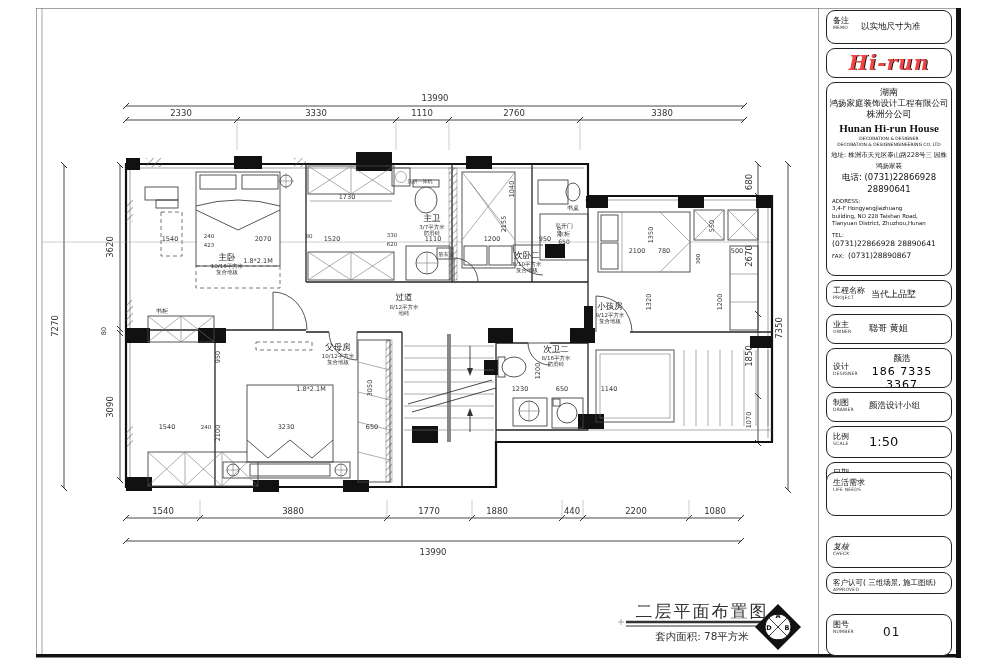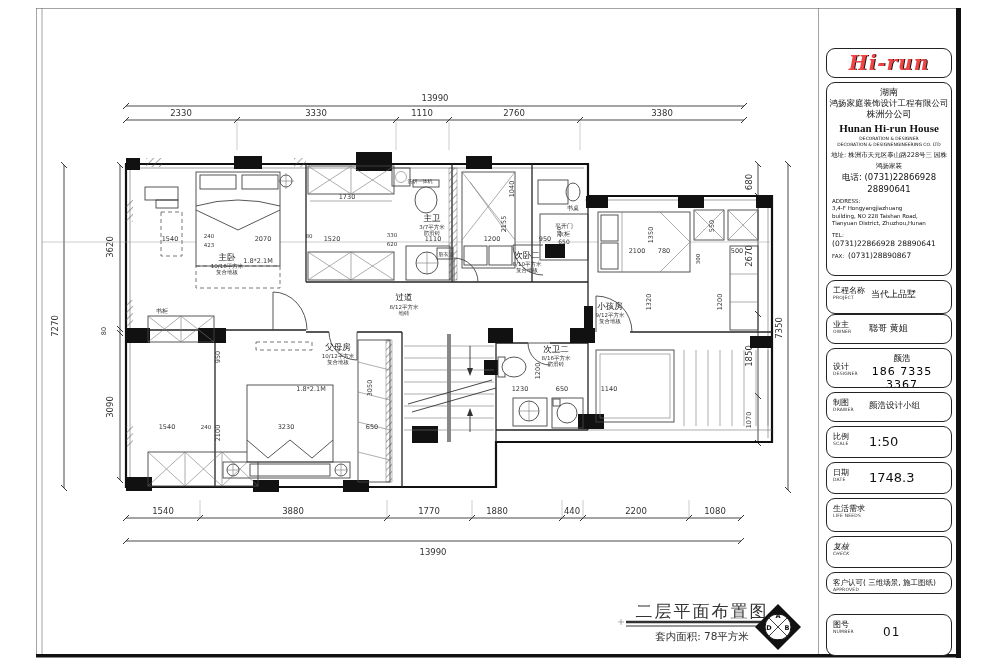--- a/index.html
+++ b/index.html
@@ -396,20 +396,27 @@
       <text class="cletter" x="778" y="618">A</text>
       <text class="cletter" x="787" y="630">B</text>
       <text class="cletter" x="778" y="644">C</text>
       <text class="cletter" x="769" y="630">D</text>
     </g>
   </g>
 </svg>
 
 <div class="tb">
 
+  <div class="tb-box memo" style="top:10px;height:34px;">
+    <div class="lbl">
+        <span class="cn">备注</span>
+        <span class="en">MEMO</span>
+      </div>
+    <div class="val">以实地尺寸为准</div>
+  </div>
 
   <div class="tb-box logo-box" style="top:48px;height:30px;">
     <span class="logo-text">Hi-run</span>
   </div>
 
   <div class="tb-box company" style="top:82px;height:194px;">
     <div class="c-region">湖南</div>
     <div class="c-name">鸿扬家庭装饰设计工程有限公司</div>
     <div class="c-branch">株洲分公司</div>
     <div class="c-en">Hunan  Hi-run  House</div>
@@ -422,21 +429,21 @@
     <div class="c-left">
       <span>ADDRESS:</span><br>
       <span>3,4-F Hongyangjiazhuang</span><br>
       <span>building, NO 228 Taishan Road,</span><br>
       <span>Tianyuan District, Zhuzhou,Hunan</span>
     </div>
     <div class="c-row"><b>TEL:</b><span>(0731)22866928</span>&nbsp;<span>28890641</span></div>
     <div class="c-row"><b>FAX:</b><span>(0731)28890867</span></div>
   </div>
 
-  <div class="tb-box" style="top:280px;height:34px;padding-left:36px;">
+  <div class="tb-box" style="top:280px;height:27px;padding-left:36px;">
     <div class="lbl">
         <span class="cn">工程名称</span>
         <span class="en">PROJECT</span>
       </div>
     <div class="val" style="left:44px;">当代上品墅</div>
   </div>
 
   <div class="tb-box" style="top:314px;height:30px;">
     <div class="lbl">
         <span class="cn">业主</span>
@@ -473,21 +480,21 @@
   </div>
 
   <div class="tb-box" style="top:462px;height:32px;">
     <div class="lbl">
         <span class="cn">日期</span>
         <span class="en">DATE</span>
       </div>
     <div class="val v-big">1748.3</div>
   </div>
 
-  <div class="tb-box" style="top:498px;height:34px;">
+  <div class="tb-box" style="top:472px;height:44px;">
     <div class="lbl">
         <span class="cn">生活需求</span>
         <span class="en">LIFE  NEEDS</span>
       </div>
     <div class="val"></div>
   </div>
 
   <div class="tb-box" style="top:536px;height:32px;font-style:italic;">
     <div class="lbl">
         <span class="cn">复核</span>

